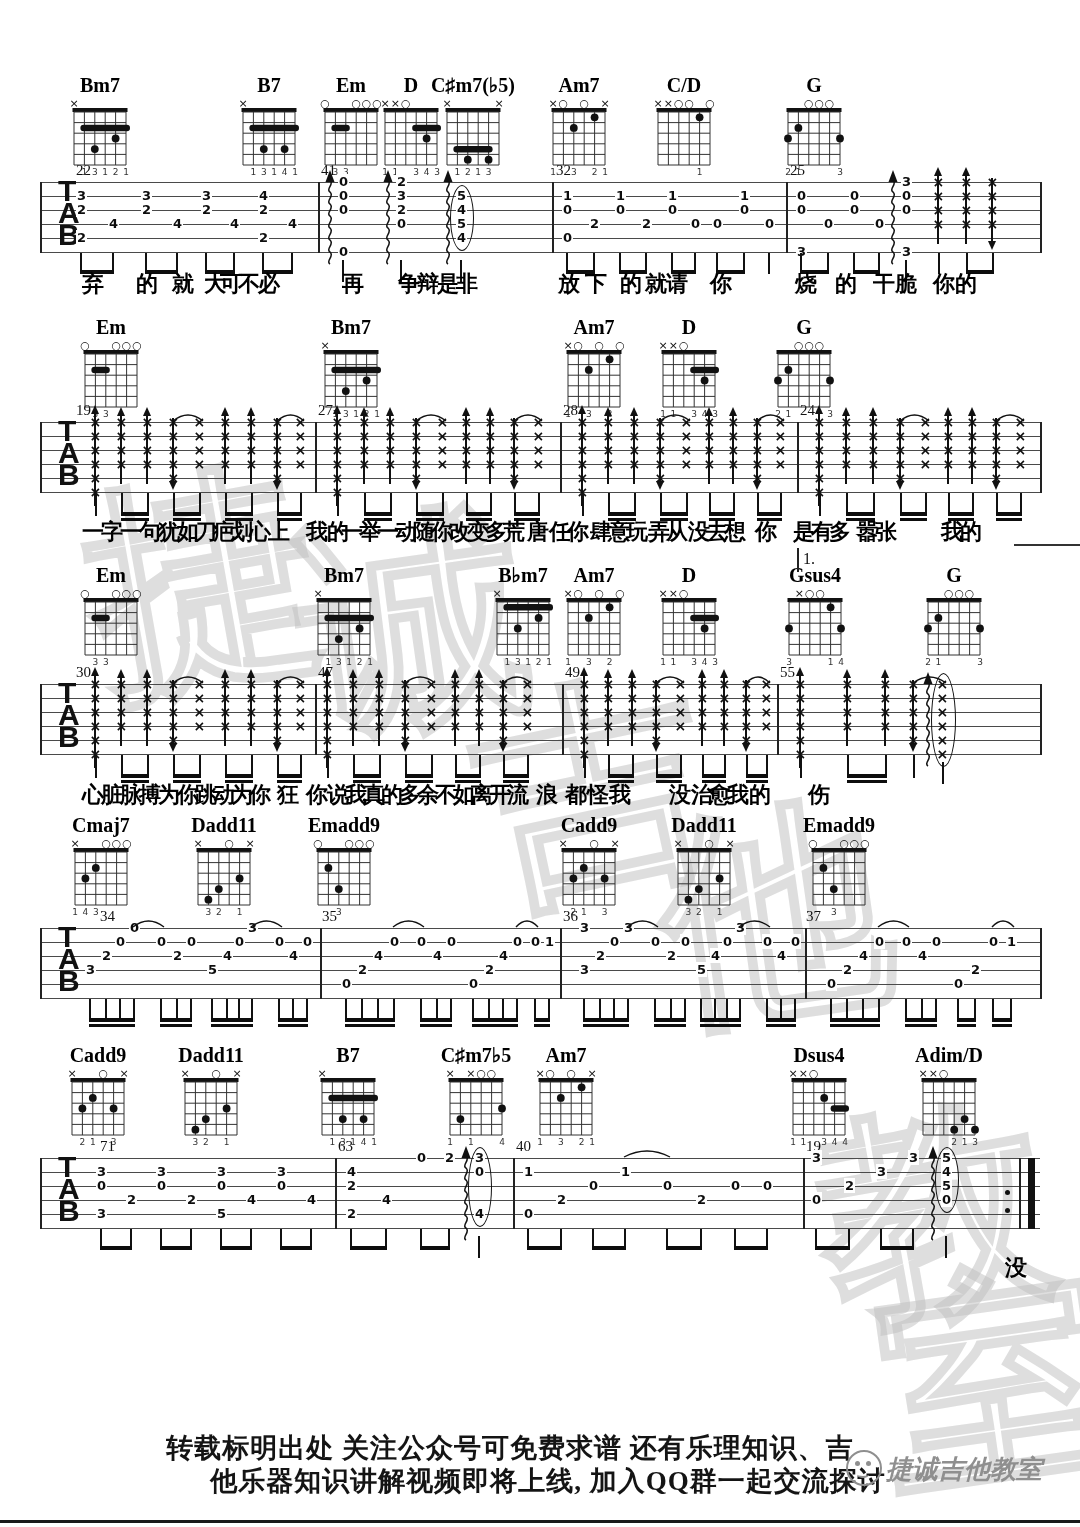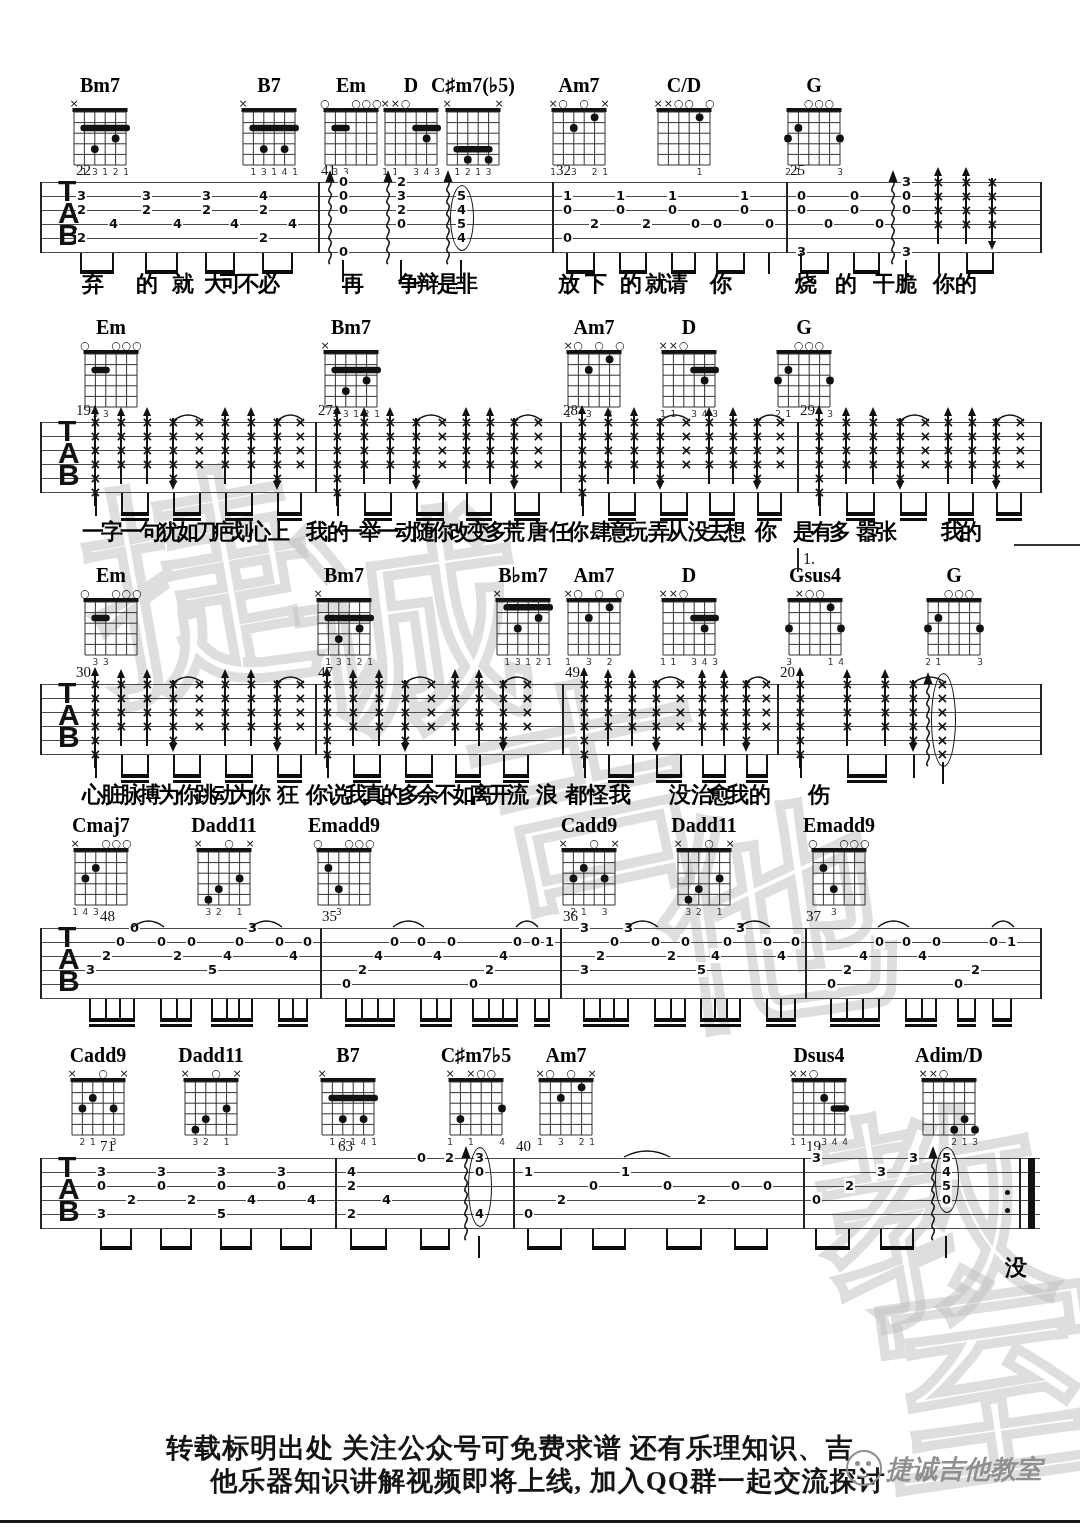--- a/index.html
+++ b/index.html
@@ -419,21 +419,21 @@
       <div class="vline" style="left: 315px; top: 422px; width: 1.6px; height: 71px;"></div>
       <div class="vline" style="left: 560px; top: 422px; width: 1.6px; height: 71px;"></div>
       <div class="vline" style="left: 797px; top: 422px; width: 1.6px; height: 71px;"></div>
       <div class="vline" style="left: 1040px; top: 422px; width: 1.6px; height: 71px;"></div>
       <div class="tabletter" style="left: 58px; top: 420px;">T</div>
       <div class="tabletter" style="left: 58px; top: 442px;">A</div>
       <div class="tabletter" style="left: 58px; top: 464px;">B</div>
       <div class="mnum" style="left: 76px; top: 402px;">19</div>
       <div class="mnum" style="left: 318px; top: 402px;">27</div>
       <div class="mnum" style="left: 563px; top: 402px;">28</div>
-      <div class="mnum" style="left: 800px; top: 402px;">29</div>
+      <div class="mnum" style="left: 800px; top: 402px;">24</div>
       <svg width="116" height="112" style="position: absolute; left: 55px; top: 318px;">
         <text x="56" y="16" class="cd-title" text-anchor="middle">Em</text>
         <text x="30" y="31" class="cd-marker" text-anchor="middle">○</text>
         <text x="61.2" y="31" class="cd-marker" text-anchor="middle">○</text>
         <text x="71.6" y="31" class="cd-marker" text-anchor="middle">○</text>
         <text x="82" y="31" class="cd-marker" text-anchor="middle">○</text>
         <rect x="28.5" y="32" width="55" height="4" fill="#111"></rect>
         <line x1="30" x2="30" y1="36" y2="89" stroke="#333" stroke-width="1"></line>
         <line x1="40.4" x2="40.4" y1="36" y2="89" stroke="#333" stroke-width="1"></line>
         <line x1="50.8" x2="50.8" y1="36" y2="89" stroke="#333" stroke-width="1"></line>
@@ -911,21 +911,21 @@
       <div class="vline" style="left: 315px; top: 684px; width: 1.6px; height: 71px;"></div>
       <div class="vline" style="left: 562px; top: 684px; width: 1.6px; height: 71px;"></div>
       <div class="vline" style="left: 777px; top: 684px; width: 1.6px; height: 71px;"></div>
       <div class="vline" style="left: 1040px; top: 684px; width: 1.6px; height: 71px;"></div>
       <div class="tabletter" style="left: 58px; top: 682px;">T</div>
       <div class="tabletter" style="left: 58px; top: 704px;">A</div>
       <div class="tabletter" style="left: 58px; top: 726px;">B</div>
       <div class="mnum" style="left: 76px; top: 664px;">30</div>
       <div class="mnum" style="left: 318px; top: 664px;">47</div>
       <div class="mnum" style="left: 565px; top: 664px;">49</div>
-      <div class="mnum" style="left: 780px; top: 664px;">20</div>
+      <div class="mnum" style="left: 780px; top: 664px;">55</div>
       <svg width="116" height="112" style="position: absolute; left: 55px; top: 566px;">
         <text x="56" y="16" class="cd-title" text-anchor="middle">Em</text>
         <text x="30" y="31" class="cd-marker" text-anchor="middle">○</text>
         <text x="61.2" y="31" class="cd-marker" text-anchor="middle">○</text>
         <text x="71.6" y="31" class="cd-marker" text-anchor="middle">○</text>
         <text x="82" y="31" class="cd-marker" text-anchor="middle">○</text>
         <rect x="28.5" y="32" width="55" height="4" fill="#111"></rect>
         <line x1="30" x2="30" y1="36" y2="89" stroke="#333" stroke-width="1"></line>
         <line x1="40.4" x2="40.4" y1="36" y2="89" stroke="#333" stroke-width="1"></line>
         <line x1="50.8" x2="50.8" y1="36" y2="89" stroke="#333" stroke-width="1"></line>
@@ -1412,21 +1412,21 @@
       <div class="staffline" style="left: 40px; top: 984px; width: 1000px;"></div>
       <div class="staffline" style="left: 40px; top: 998px; width: 1000px;"></div>
       <div class="vline" style="left: 40px; top: 928px; width: 1.6px; height: 71px;"></div>
       <div class="vline" style="left: 320px; top: 928px; width: 1.6px; height: 71px;"></div>
       <div class="vline" style="left: 560px; top: 928px; width: 1.6px; height: 71px;"></div>
       <div class="vline" style="left: 805px; top: 928px; width: 1.6px; height: 71px;"></div>
       <div class="vline" style="left: 1040px; top: 928px; width: 1.6px; height: 71px;"></div>
       <div class="tabletter" style="left: 58px; top: 926px;">T</div>
       <div class="tabletter" style="left: 58px; top: 948px;">A</div>
       <div class="tabletter" style="left: 58px; top: 970px;">B</div>
-      <div class="mnum" style="left: 100px; top: 908px;">48</div>
+      <div class="mnum" style="left: 100px; top: 908px;">34</div>
       <div class="mnum" style="left: 322px; top: 908px;">35</div>
       <div class="mnum" style="left: 563px; top: 908px;">36</div>
       <div class="mnum" style="left: 806px; top: 908px;">37</div>
       <svg width="116" height="112" style="position: absolute; left: 45px; top: 816px;">
         <text x="56" y="16" class="cd-title" text-anchor="middle">Cmaj7</text>
         <text x="30" y="31" class="cd-marker" text-anchor="middle">×</text>
         <text x="61.2" y="31" class="cd-marker" text-anchor="middle">○</text>
         <text x="71.6" y="31" class="cd-marker" text-anchor="middle">○</text>
         <text x="82" y="31" class="cd-marker" text-anchor="middle">○</text>
         <rect x="28.5" y="32" width="55" height="4" fill="#111"></rect>

